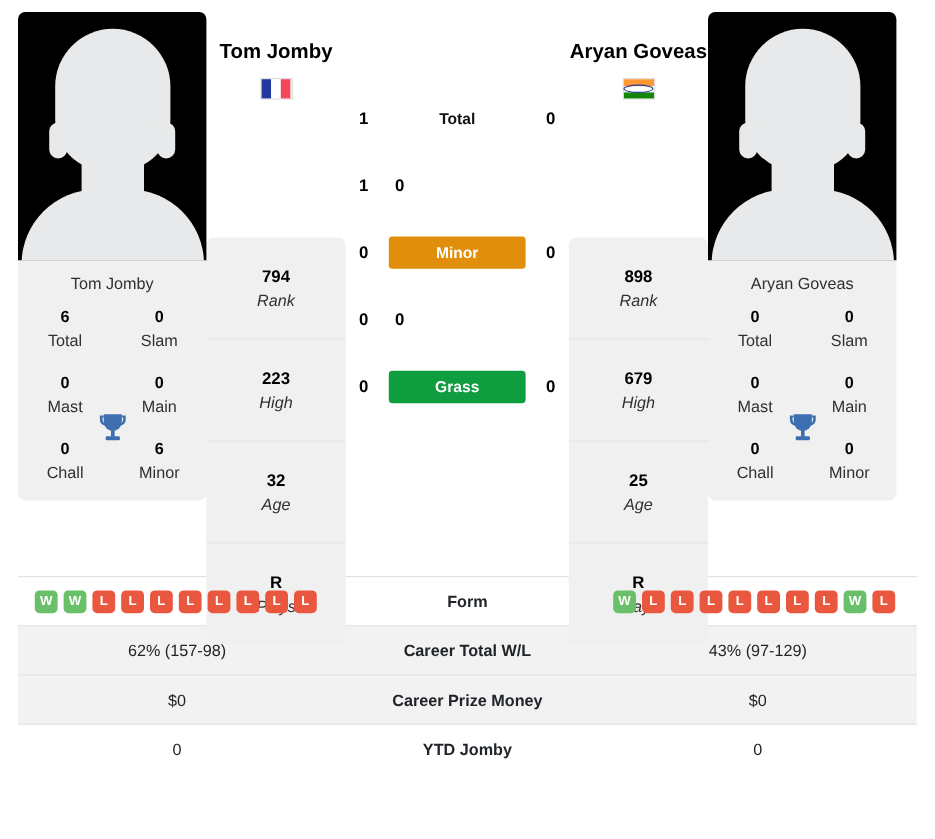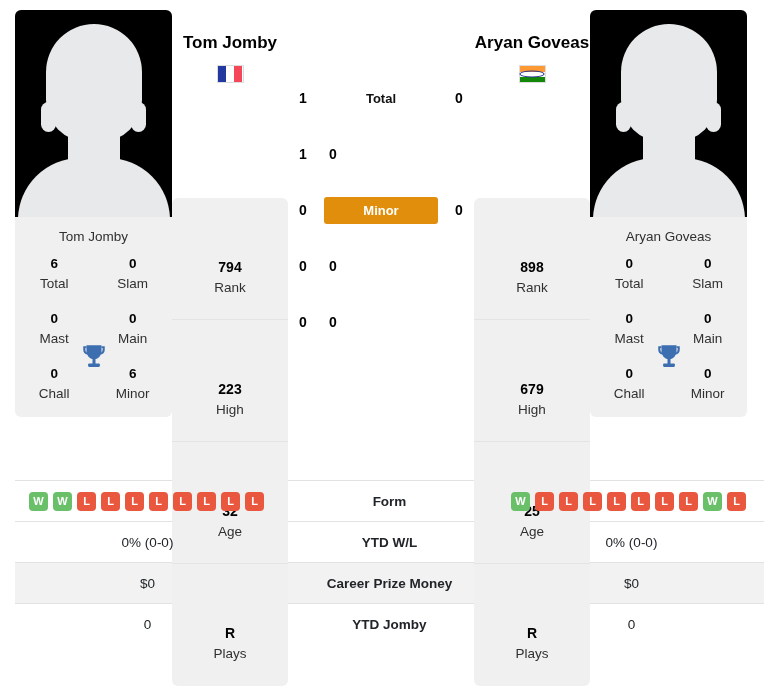--- a/index.html
+++ b/index.html
@@ -107,25 +107,24 @@
     margin-top: 115px;
     overflow: hidden;
   }
   .stat-cell {
     height: 85px;
     display: flex;
     flex-direction: column;
     align-items: center;
     justify-content: center;
     border-bottom: 1px solid #e4e4e4;
-    margin-top: 37px;
   }
   .stat-cell:last-child { border-bottom: none; }
   .stat-cell .num { font-size: 14px; font-weight: bold; color: #000; line-height: 1.5; }
-  .stat-cell .lbl { font-size: 13.5px; color: #303030; line-height: 1.5; }
+  .stat-cell .lbl { font-size: 13.5px; color: #303030; line-height: 1.5; font-style: italic; }
 
   
   .name-col {
     flex: 0 0 116px;
     width: 116px;
   }
   .name-block { text-align: center; padding-top: 22px; }
   .player-name {
     font-size: 17px; font-weight: bold; color: #000;
     line-height: 1.25;
@@ -326,20 +325,23 @@
           <span class="surface-badge" style="background:#e08e0b">Minor</span>
         </div>
         <div class="h2h-score">0</div>
       </div>
       <div class="h2h-row">
         <div class="h2h-score">0</div>
         <div class="h2h-score">0</div>
       </div>
       <div class="h2h-row">
         <div class="h2h-score">0</div>
+        <div class="h2h-mid">
+          <span class="surface-badge" style="background:#0f9d3f">Grass</span>
+        </div>
         <div class="h2h-score">0</div>
       </div>
     </div>
 
     <div class="name-col">
       <div class="name-block">
         <div class="player-name">Aryan Goveas</div>
         <div class="flag flag-in">
           <span style="background:#ff9933"></span>
           <span style="background:#ffffff"></span>
@@ -441,24 +443,24 @@
               <div class="form-badge" style="background: rgb(233, 87, 63);">L</div>
               <div class="form-badge" style="background: rgb(233, 87, 63);">L</div>
               <div class="form-badge" style="background: rgb(233, 87, 63);">L</div>
               <div class="form-badge" style="background: rgb(233, 87, 63);">L</div>
               <div class="form-badge" style="background: rgb(233, 87, 63);">L</div>
               <div class="form-badge" style="background: rgb(106, 191, 105);">W</div>
               <div class="form-badge" style="background: rgb(233, 87, 63);">L</div>
             </div>
         </td>
       </tr>
-      <tr class="even">
-        <td class="side">0% (0-0)</td>
-        <td class="label">YTD W/L</td>
-        <td class="side">0% (0-0)</td>
+      <tr class="odd">
+        <td class="side">62% (157-98)</td>
+        <td class="label">Career Total W/L</td>
+        <td class="side">43% (97-129)</td>
       </tr>
       <tr class="odd">
         <td class="side">$0</td>
         <td class="label">Career Prize Money</td>
         <td class="side">$0</td>
       </tr>
       <tr class="even">
         <td class="side">0</td>
         <td class="label">YTD Jomby</td>
         <td class="side">0</td>

